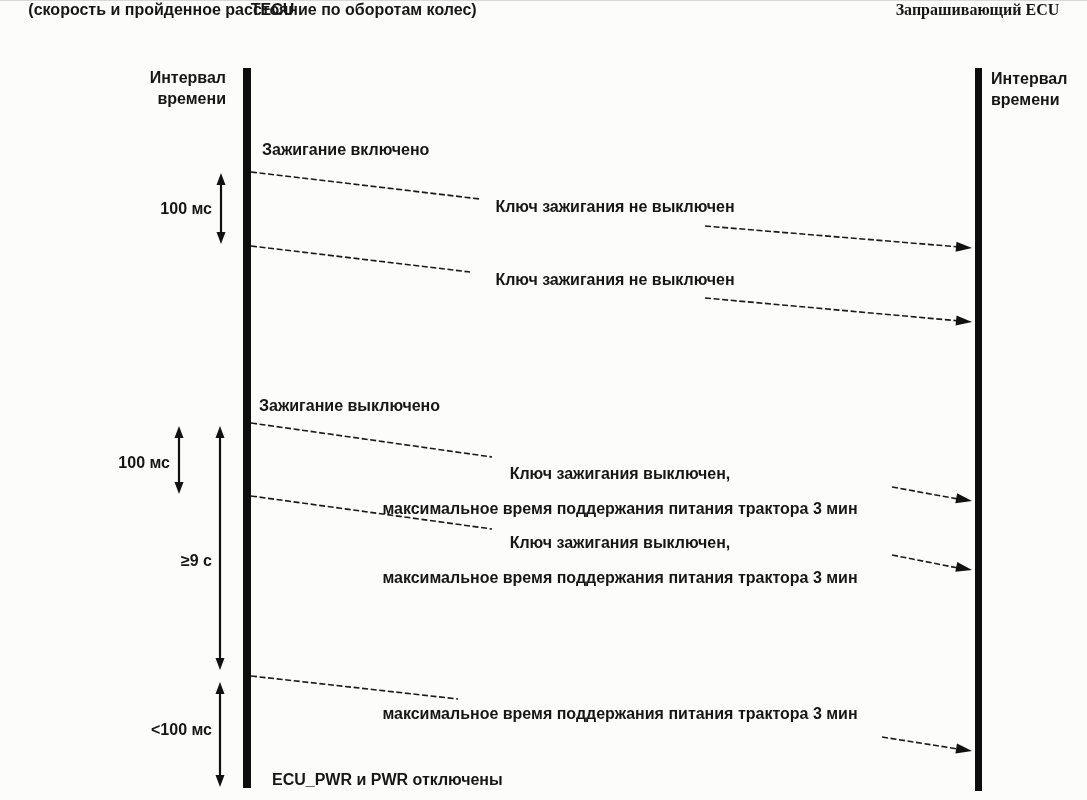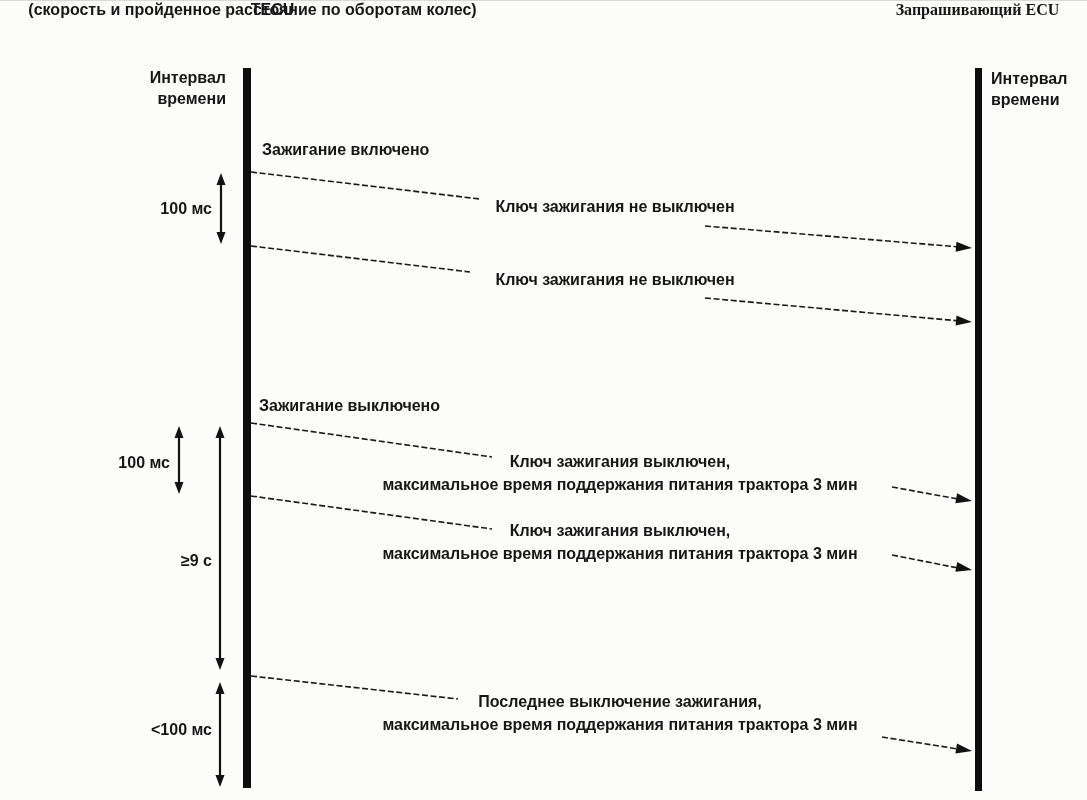--- a/index.html
+++ b/index.html
@@ -4,21 +4,21 @@
 <style>
   html,body{margin:0;padding:0;background:#fff;}
   .canvas{
     position:relative;width:1087px;height:800px;background:#fcfcfb;
     font-family:"Liberation Sans",sans-serif;font-weight:700;color:#161616;
     overflow:hidden;border-top:1px solid #d9d9d9;
   }
   .lbl{position:absolute;font-size:16px;line-height:18px;white-space:nowrap;}
   .center{text-align:center;white-space:normal;}
   .right{text-align:right;}
-  .two-line div{line-height:23px;white-space:nowrap;}
+  .two-line div{line-height:23px;white-space:nowrap;margin-top:12px;}
   .interval div{line-height:21px;}
   svg{position:absolute;left:0;top:0;}
   .msg{stroke:#1a1a1a;stroke-width:1.6;stroke-dasharray:6 2.6;fill:none;}
   .tline{stroke:#111;stroke-width:2.2;fill:none;}
   .head{fill:#111;stroke:none;}
   .lifeline{fill:#0d0d0d;}
 </style>
 </head>
 <body>
 
@@ -74,37 +74,37 @@
     <div>Интервал</div>
     <div>времени</div>
   </div>
   <div class="lbl interval" style="left:991px;top:67px;width:96px;">
     <div>Интервал</div>
     <div>времени</div>
   </div>
 
   <div class="lbl" style="left:262px;top:140px;">Зажигание включено</div>
   <div class="lbl" style="left:259px;top:396px;">Зажигание выключено</div>
+  <div class="lbl" style="left:272px;top:770px;">ECU_PWR и PWR отключены</div>
 
   <div class="lbl right" style="left:120px;top:199px;width:92px;">100 мс</div>
   <div class="lbl right" style="left:85px;top:453px;width:85px;">100 мс</div>
   <div class="lbl right" style="left:130px;top:551px;width:82px;">≥9 с</div>
   <div class="lbl right" style="left:120px;top:720px;width:92px;">&lt;100 мс</div>
 
   <div class="lbl center" style="left:455px;top:197px;width:320px;">Ключ зажигания не выключен</div>
   <div class="lbl center" style="left:455px;top:270px;width:320px;">Ключ зажигания не выключен</div>
 
   <div class="lbl center two-line" style="left:340px;top:449px;width:560px;">
     <div>Ключ зажигания выключен,</div>
     <div>максимальное время поддержания питания трактора 3 мин</div>
   </div>
 
   <div class="lbl center two-line" style="left:340px;top:518px;width:560px;">
     <div>Ключ зажигания выключен,</div>
     <div>максимальное время поддержания питания трактора 3 мин</div>
   </div>
 
   <div class="lbl center two-line" style="left:340px;top:689px;width:560px;">
-    <div>Последнее выключение зажигания,</div>
     <div>максимальное время поддержания питания трактора 3 мин</div>
   </div>
 
 </div>
 
 </body></html>

